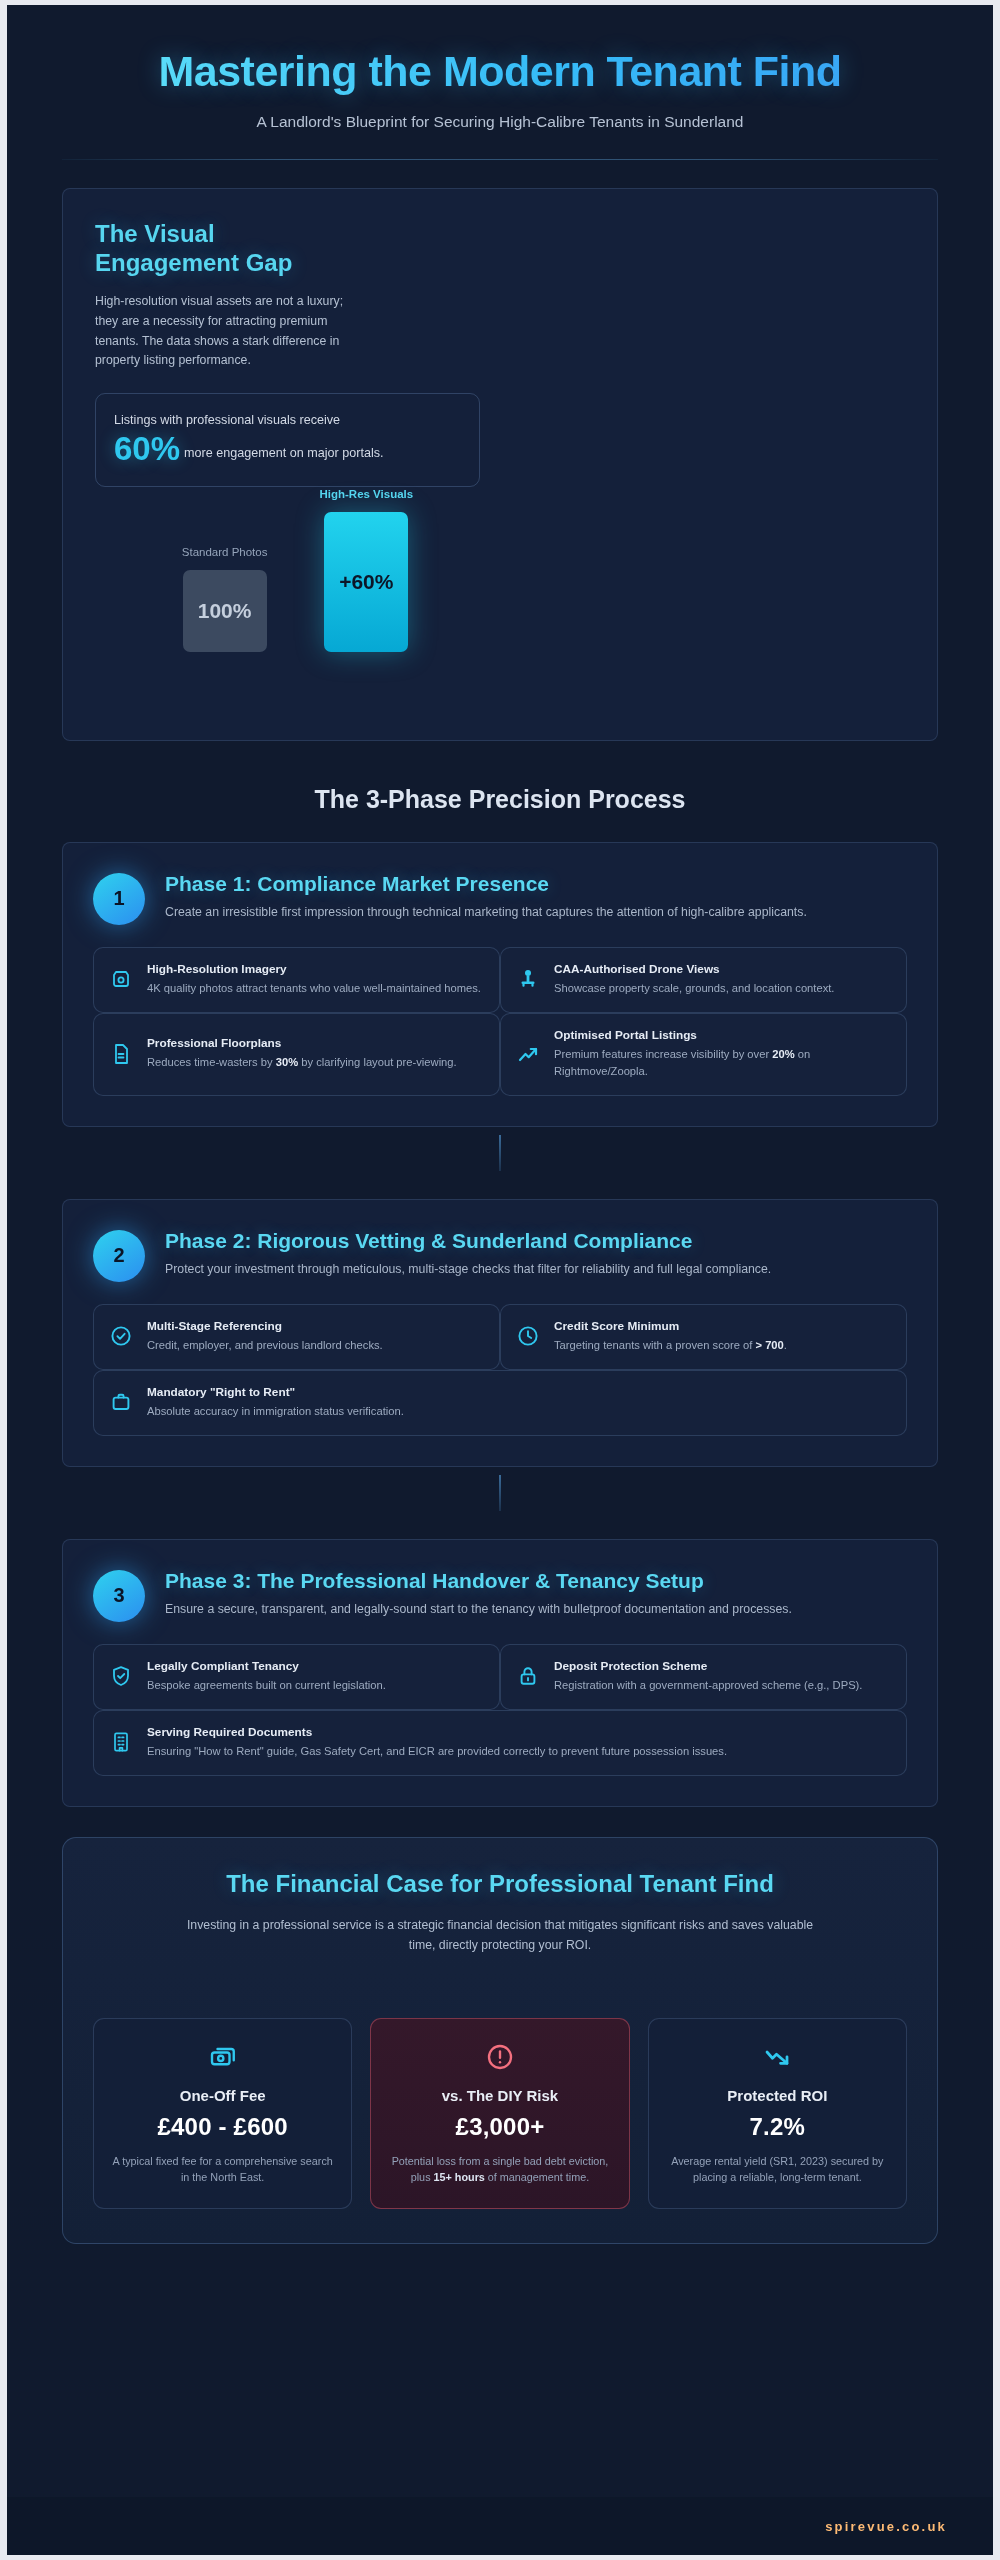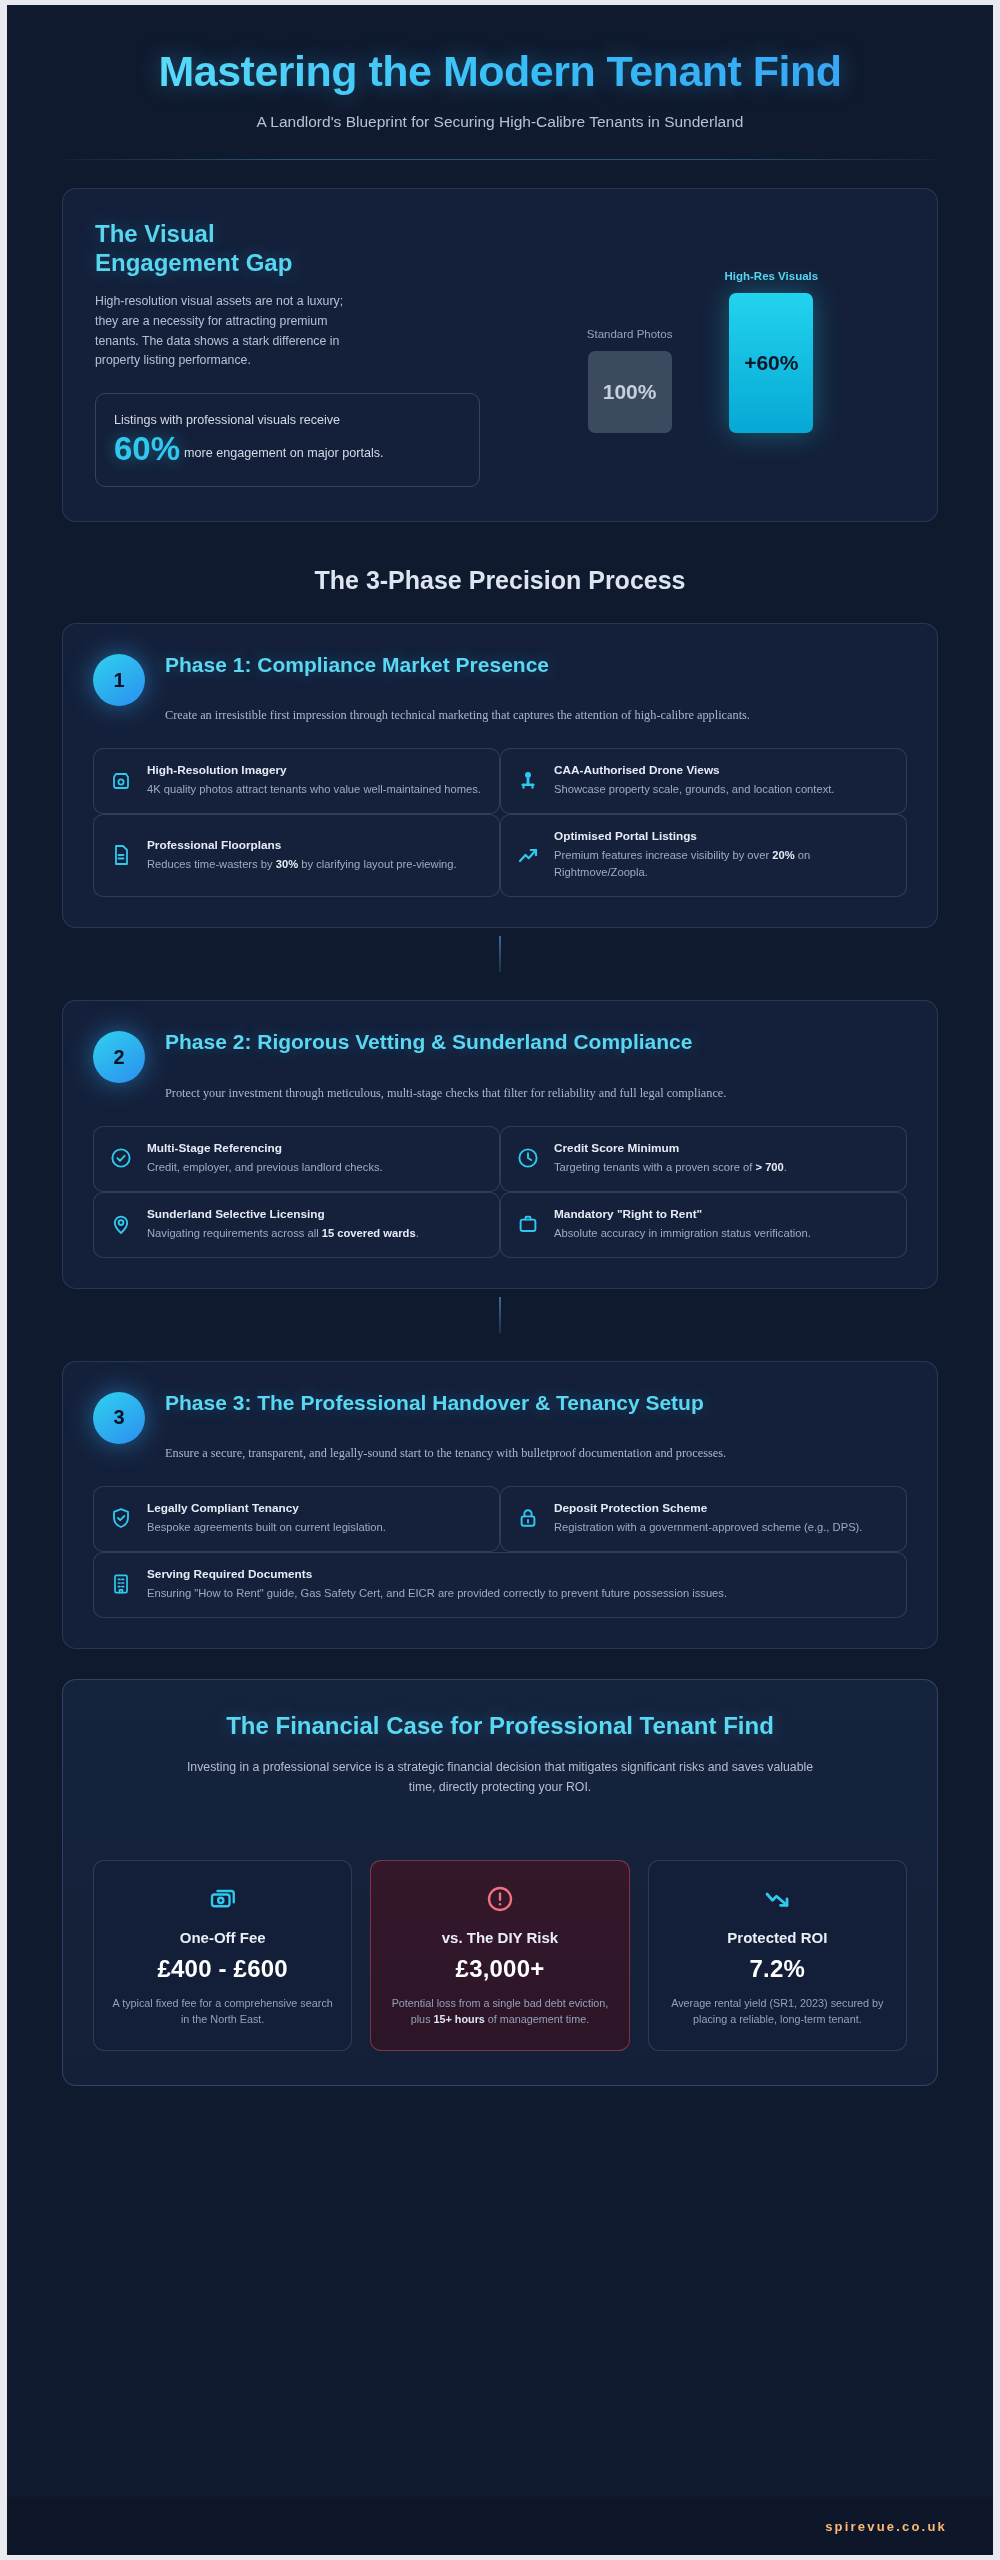--- a/index.html
+++ b/index.html
@@ -53,21 +53,22 @@
   .hr {
     margin: 28px 0 0 0;
     height: 1px;
     background: linear-gradient(90deg, rgba(56,189,248,0.05), rgba(86,150,200,0.45) 25%, rgba(86,150,200,0.45) 75%, rgba(56,189,248,0.05));
   }
 
   
   .card {
     background: #14203a;
     border: 1px solid rgba(90,120,165,0.28);
-    border-radius: 14px;
+    border-radius: 8px;
+    flex-direction: column;
   }
 
   
   .visual-section { margin-top: 28px; padding: 30px 32px 34px 32px; display: flex; }
   .vg-left { width: 50%; padding-right: 20px; }
   .vg-title {
     font-size: 24px; font-weight: 700; line-height: 1.22;
     color: #57d6f0;
     text-shadow: 0 0 18px rgba(56,189,248,0.3);
     max-width: 230px;
@@ -125,23 +126,22 @@
     display: flex; align-items: center; justify-content: center;
     box-shadow: 0 0 26px rgba(45,160,240,0.55);
     margin-top: 2px;
   }
   .phase-titlewrap { flex: 1 1 auto; }
   .phase-title {
     font-size: 21px; font-weight: 700; color: #5ad8f2; line-height: 1.25;
     text-shadow: 0 0 16px rgba(56,189,248,0.3);
   }
   .phase-desc {
-    margin-top: 28px; font-size: 12.3px; line-height: 1.62; color: #aab7ca;
+    margin-top: 6px; font-size: 12.3px; line-height: 1.62; color: #aab7ca;
     max-width: 740px;
-    font-family: Liberation Serif, serif;
   }
   .tiles { margin-top: 22px; display: flex; flex-wrap: wrap; }
   .tile {
     flex: 1 1 calc(50% - 7px);
     min-width: calc(50% - 7px);
     background: #15213b;
     border: 1px solid rgba(95,125,170,0.30);
     border-radius: 10px;
     padding: 14px 16px 15px 14px;
     display: flex; gap: 13px; align-items: center;
@@ -330,32 +330,20 @@
               </svg>
         </span>
         <div class="tile-txt">
           <div class="tile-title">Credit Score Minimum</div>
           <div class="tile-desc"><span>Targeting tenants with a proven score of </span><b>&gt; 700</b><span>.</span></div>
         </div>
       </div>
       <div class="tile">
         <span class="tile-icon">
           <svg viewBox="0 0 24 24" fill="none" stroke="currentColor" stroke-width="1.9" stroke-linecap="round" stroke-linejoin="round">
-                <path d="M12 21s6.2-5.6 6.2-10.2A6.2 6.2 0 0 0 5.8 10.8C5.8 15.4 12 21 12 21z"></path>
-                <circle cx="12" cy="10.6" r="2.4"></circle>
-              </svg>
-        </span>
-        <div class="tile-txt">
-          <div class="tile-title">Sunderland Selective Licensing</div>
-          <div class="tile-desc"><span>Navigating requirements across all </span><b>15 covered wards</b><span>.</span></div>
-        </div>
-      </div>
-      <div class="tile">
-        <span class="tile-icon">
-          <svg viewBox="0 0 24 24" fill="none" stroke="currentColor" stroke-width="1.9" stroke-linecap="round" stroke-linejoin="round">
                 <rect x="4.6" y="7.6" width="14.8" height="11.4" rx="2"></rect>
                 <path d="M9.4 7.6V6.2a1.4 1.4 0 0 1 1.4-1.4h2.4a1.4 1.4 0 0 1 1.4 1.4v1.4"></path>
               </svg>
         </span>
         <div class="tile-txt">
           <div class="tile-title">Mandatory "Right to Rent"</div>
           <div class="tile-desc">Absolute accuracy in immigration status verification.</div>
         </div>
       </div>
     </div>

